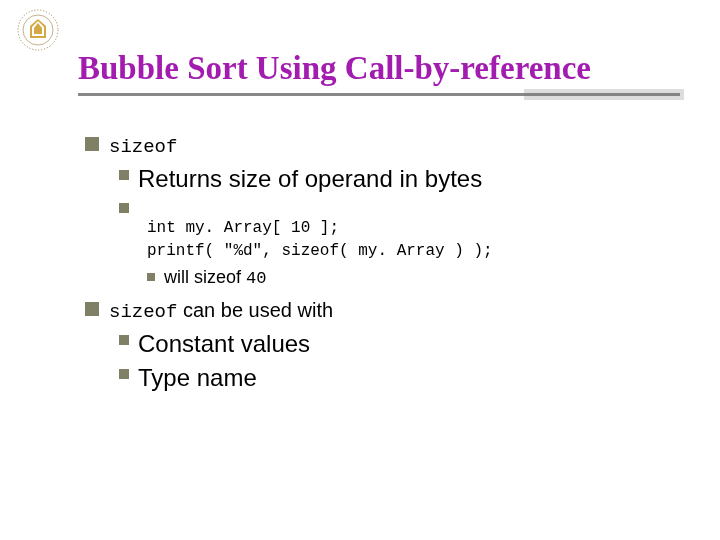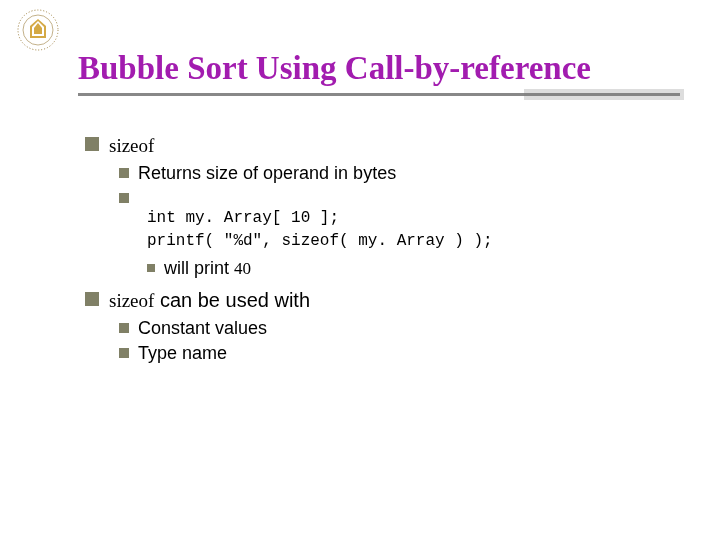--- a/index.html
+++ b/index.html
@@ -63,21 +63,21 @@
   .bul1 .sq {
     width: 14px;
     height: 14px;
     background: #808066;
     margin-right: 10px;
     margin-top: 5px;
     flex-shrink: 0;
   }
   .bul2-wrap {
     margin-left: 34px;
-    font-size: 18px;
+    font-size: 24px;
   }
   .bul2 {
     display: flex;
     align-items: flex-start;
     margin-bottom: 1px;
   }
   .bul2 .sq {
     width: 10px;
     height: 10px;
     background: #808066;
@@ -96,21 +96,21 @@
   }
   .bul3 .sq {
     width: 8px;
     height: 8px;
     background: #808066;
     margin-right: 9px;
     margin-top: 8px;
     flex-shrink: 0;
   }
   .mono {
-    font-family: Liberation Serif, serif;
+    font-family: Liberation Mono, monospace;
     font-size: 0.95em;
   }
   .code-block {
     margin-left: 62px;
     font-family: "Courier New", monospace;
     font-size: 16px;
     line-height: 1.45;
     margin-top: 4px;
     margin-bottom: 2px;
   }
@@ -153,21 +153,21 @@
 
   <div class="code-block">
     <div>int my. Array[ 10 ];</div>
     <div>printf( "%d", sizeof( my. Array ) );</div>
   </div>
 
   <div class="bul3-wrap">
     <div class="bul3">
       <div class="sq"></div>
       <div>
-        <span>will print </span><span class="mono">40</span>
+        <span>will sizeof </span><span class="mono">40</span>
       </div>
     </div>
   </div>
 
   <div class="gap"></div>
 
   <div class="bul1">
     <div class="sq"></div>
     <div>
       <span class="mono">sizeof</span><span> can be used with</span>

